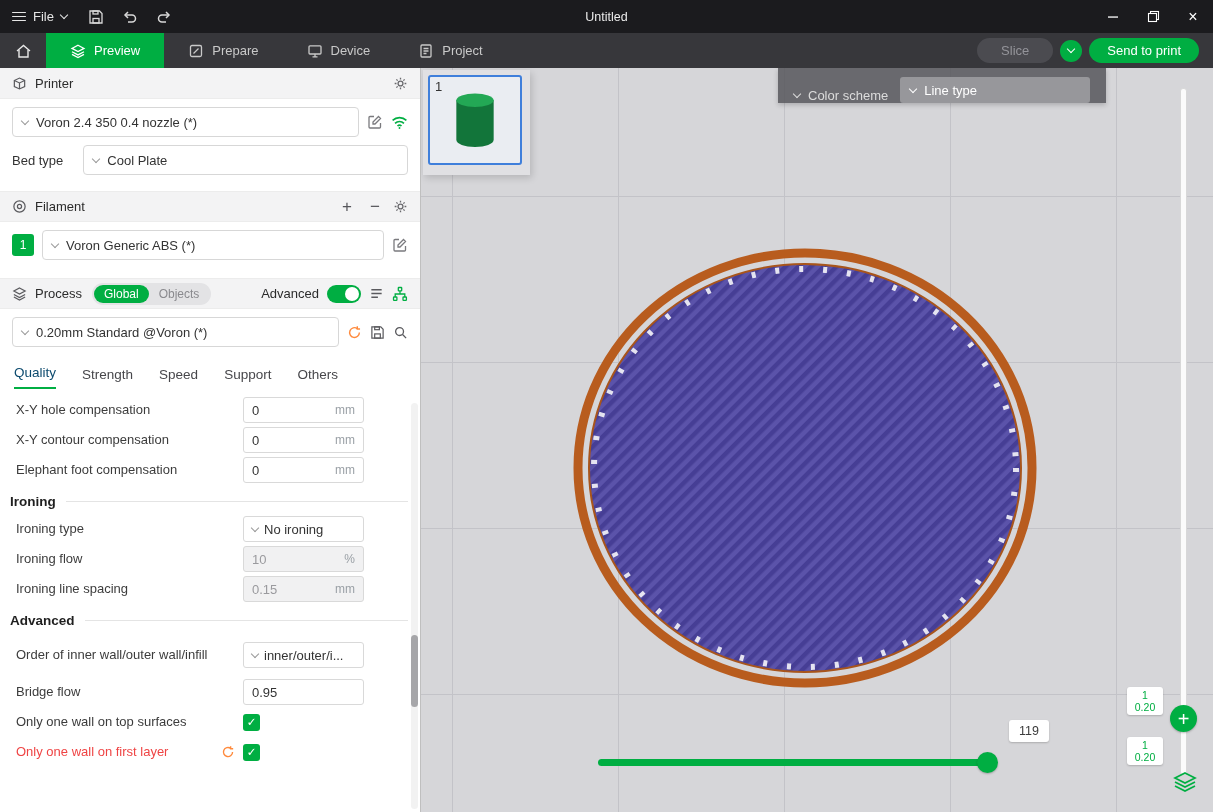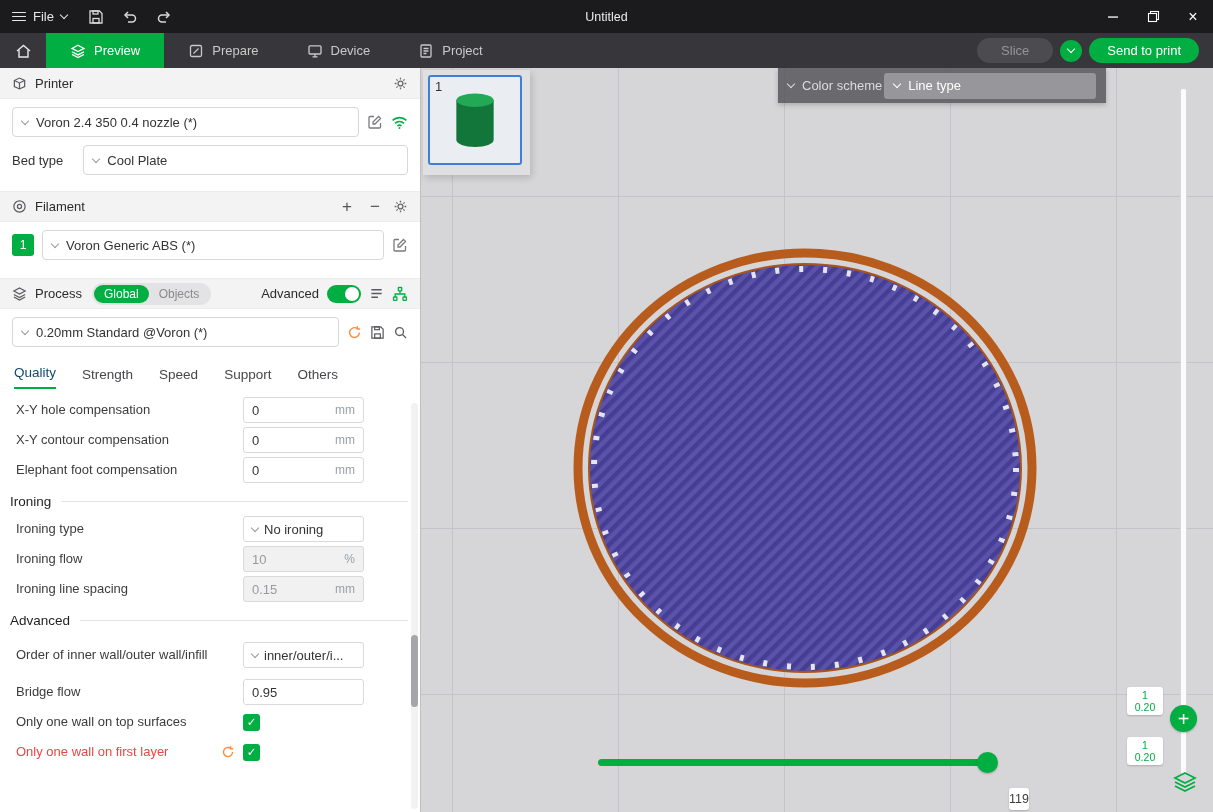--- a/index.html
+++ b/index.html
@@ -55,40 +55,40 @@
 .plabel{flex:1;color:#3c3c3c;padding-right:8px;line-height:1.25}
 .plabel.orange{color:#ef4444}
 .pbox{flex:0 0 121px;height:26px;border:1px solid #d9d9d9;border-radius:3px;display:flex;align-items:center;padding:0 8px;gap:6px;background:#fff;cursor:text}
 .pbox .pval{flex:1;white-space:nowrap;overflow:hidden;color:#333}
 .pbox .punit{color:#9aa0a6;font-size:12px}
 .pbox.select{cursor:pointer}
 .pbox.select .chev{color:#999}
 .pbox.disabled{background:#f1f1f2}
 .pbox.disabled .pval{color:#9a9a9e}
 .pgroup{display:flex;align-items:center;gap:10px;padding:9px 12px 5px 10px}
-.pgroup-title{font-weight:normal;color:#1f1f1f;font-size:13.5px}
+.pgroup-title{font-weight:bold;color:#1f1f1f;font-size:13.5px}
 .pgroup-line{flex:1;height:1px;background:#e4e4e4}
 .pctl-check{flex:0 0 121px;display:flex;align-items:center;position:relative}
 .cbx{width:17px;height:17px;background:#00AE42;border-radius:3px;color:#fff;display:flex;align-items:center;justify-content:center;font-size:11.5px;cursor:pointer}
 .mod-reset{position:absolute;left:-22px;top:1px}
 .sb-track{position:absolute;right:2px;top:335px;bottom:3px;width:7px;background:#f2f2f2;border-radius:4px}
 .sb-thumb{position:absolute;right:2px;top:567px;height:72px;width:7px;background:#a6a6a9;border-radius:4px;cursor:grab}
 
 
 .viewport{flex:1;position:relative;overflow:hidden;background-color:#d6d6d9;background-image:linear-gradient(to right,#c3c3c8 1px,transparent 1px),linear-gradient(to bottom,#c3c3c8 1px,transparent 1px);background-size:166px 166px;background-position:31px 128px}
 .plate-svg{position:absolute;left:0;top:0}
 .thumb-panel{position:absolute;left:2px;top:2px;width:107px;height:105px;background:#e0e0e3;box-shadow:2px 3px 7px rgba(0,0,0,.15)}
 .thumb{position:absolute;left:7px;top:7px;width:94px;height:90px;background:#eaedf2;border:2px solid #3f7fdb;border-radius:3px;display:flex;align-items:center;justify-content:center;cursor:pointer}
 .thumb-num{position:absolute;left:5px;top:2px;font-size:13px;color:#333}
-.overlay{position:absolute;left:357px;top:0;width:328px;height:35px;background:rgba(86,86,90,.85);display:flex;align-items:center;padding:0 10px;gap:2px;color:#dcdcdc;box-shadow:0 2px 5px rgba(0,0,0,.2)}
+.overlay{position:absolute;left:357px;top:0;width:328px;height:35px;background:rgba(86,86,90,.85);display:flex;align-items:flex-end;padding:0 16px;gap:12px;color:#dcdcdc;box-shadow:0 2px 5px rgba(0,0,0,.2)}
 .ov-item{display:flex;align-items:center;gap:8px;cursor:pointer;white-space:nowrap}
 .ov-select{flex:1;height:26px;background:#97979b;border-radius:3px;display:flex;align-items:center;gap:8px;padding:0 10px;color:#fff;cursor:pointer}
 .hs-track{position:absolute;left:177px;top:691px;width:397px;height:7px;border-radius:4px;background:#00AE42;cursor:pointer}
 .hs-handle{position:absolute;left:556px;top:684px;width:21px;height:21px;border-radius:50%;background:#00AE42;box-shadow:0 1px 2px rgba(0,0,0,.25);cursor:grab}
-.hs-value{position:absolute;left:588px;top:720px;width:20px;height:22px;background:#fff;border-radius:3px;display:flex;align-items:center;justify-content:center;font-size:12.5px;color:#3c3c3c;box-shadow:0 1px 2px rgba(0,0,0,.2)}
+.hs-value{position:absolute;left:588px;top:652px;width:40px;height:22px;background:#fff;border-radius:3px;display:flex;align-items:center;justify-content:center;font-size:12.5px;color:#3c3c3c;box-shadow:0 1px 2px rgba(0,0,0,.2)}
 .vslider{position:absolute;left:759px;top:20px;width:7px;height:687px;background:#fbfbfb;border:1px solid #d8d8d8;border-radius:3px;cursor:pointer}
 .v-add{position:absolute;left:749px;top:637px;width:27px;height:27px;border-radius:50%;background:#00AE42;color:#fff;font-size:20px;display:flex;align-items:center;justify-content:center;line-height:1;cursor:pointer;box-shadow:0 1px 2px rgba(0,0,0,.25)}
 .lmark{position:absolute;left:706px;width:36px;background:#fff;border-radius:3px;box-shadow:0 1px 2px rgba(0,0,0,.2);display:flex;flex-direction:column;align-items:center;padding:2px 0;font-size:10.5px;color:#00AE42;line-height:12px}
 .lm-top{top:619px}
 .lm-bot{top:669px}
 .layers-btn{position:absolute;left:752px;top:703px;cursor:pointer}
 </style>
 </head>
 <body>
 

